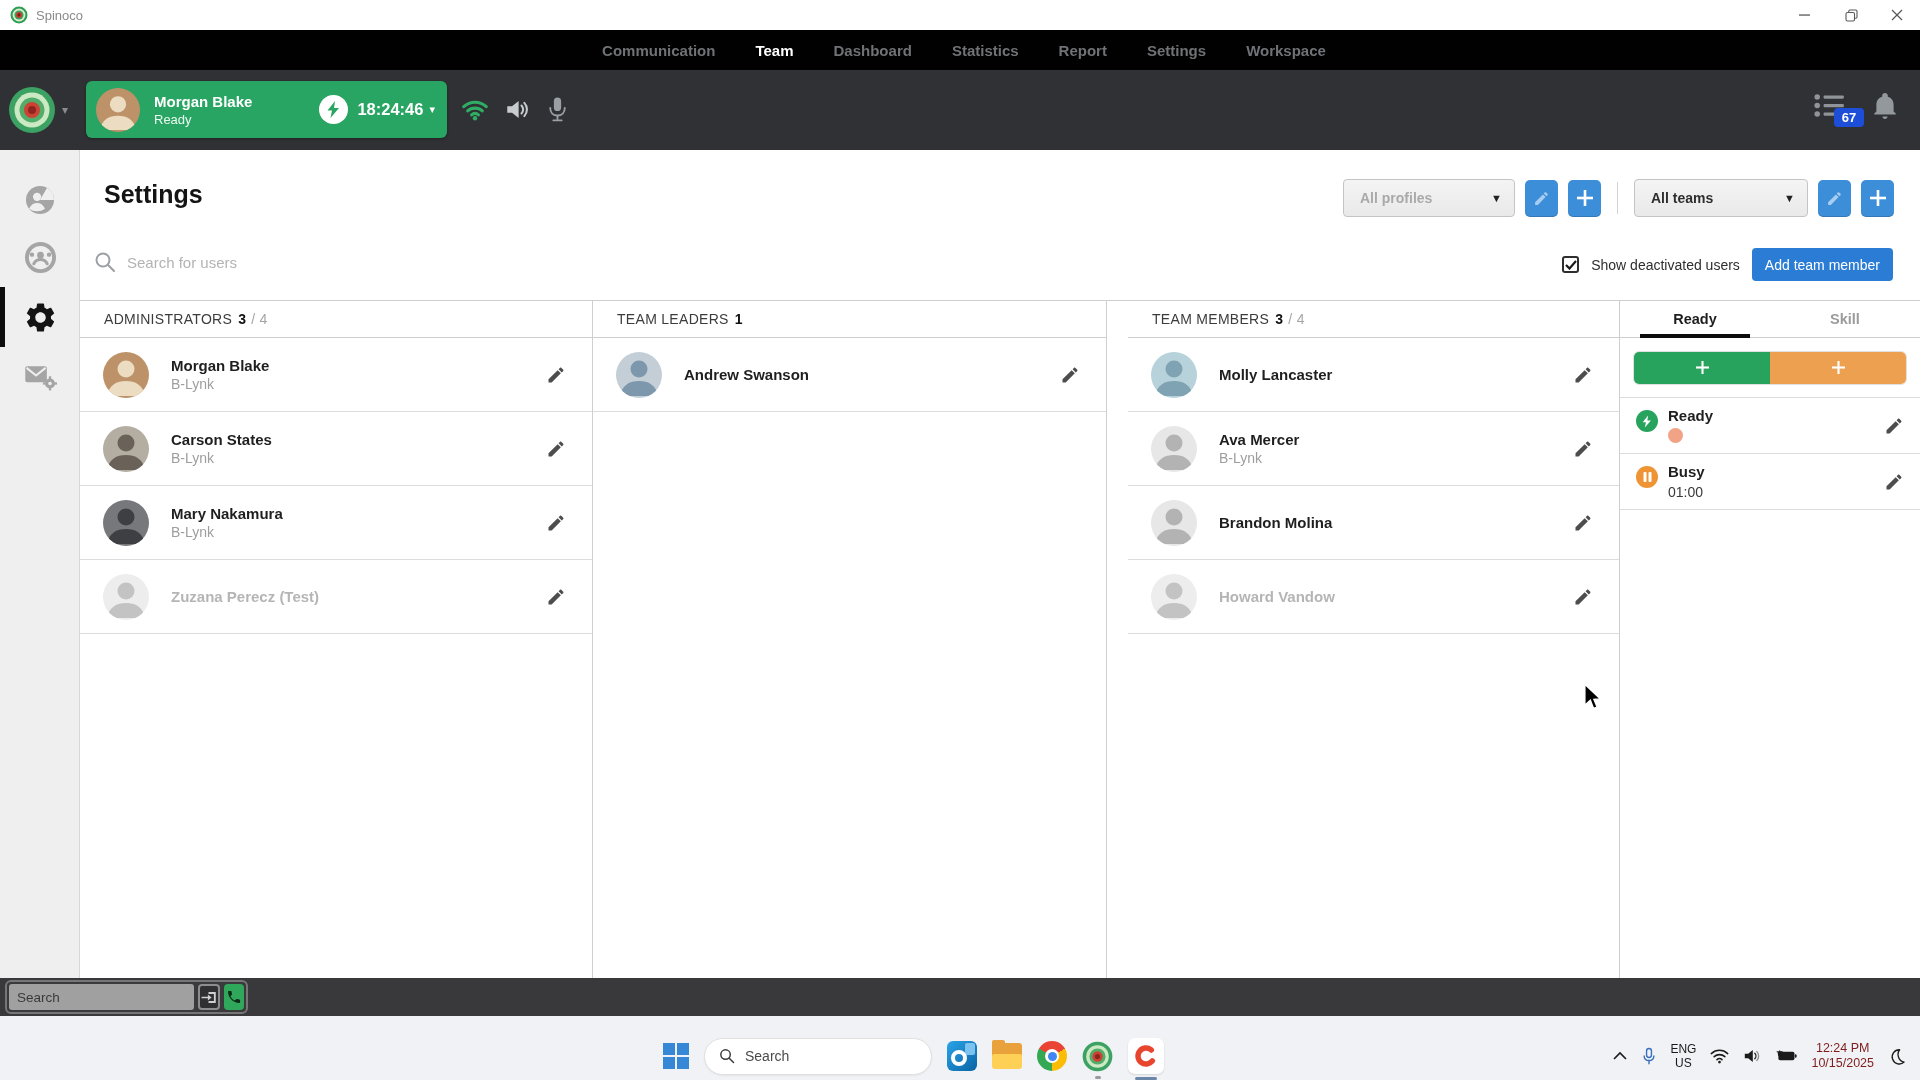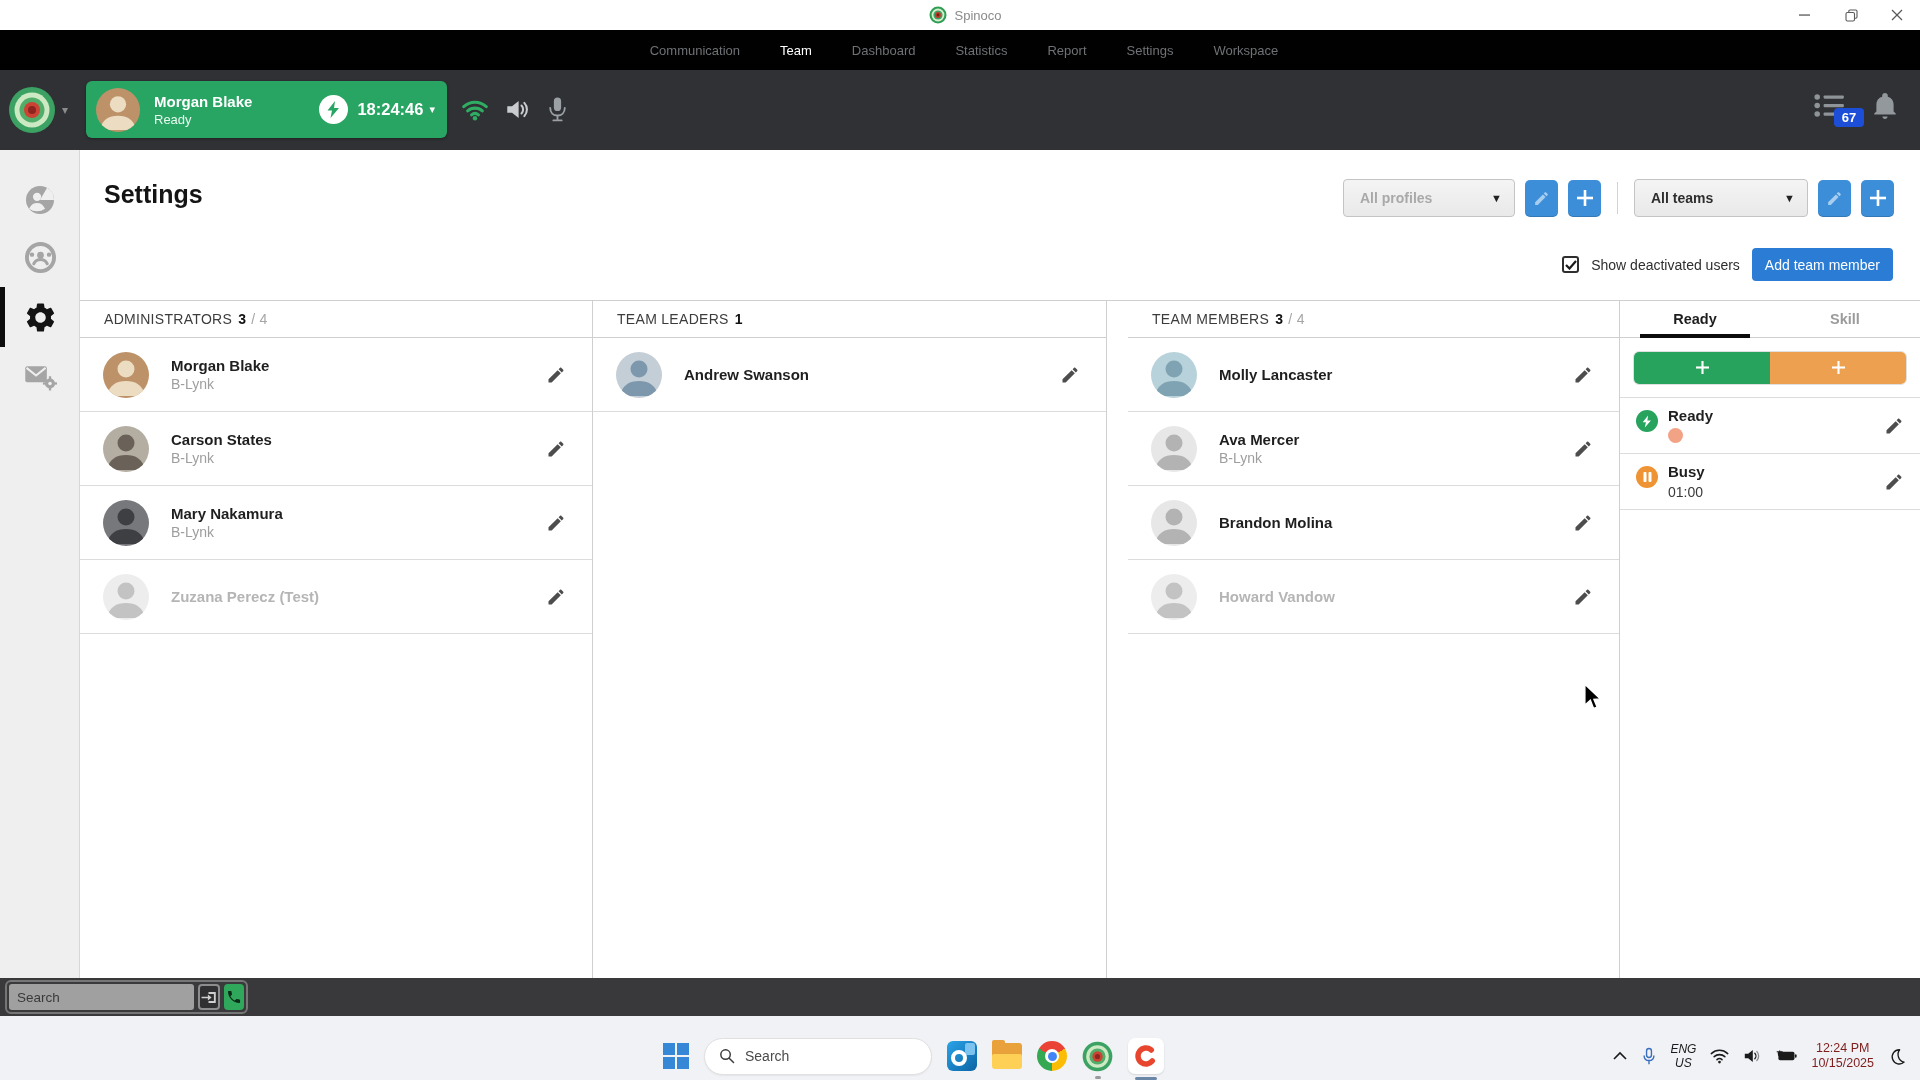--- a/index.html
+++ b/index.html
@@ -1,29 +1,29 @@
 <!DOCTYPE html>
 <html><head>
 <meta charset="utf-8">
 <style>
   * { margin:0; padding:0; box-sizing:border-box; }
   html,body { width:1920px; height:1080px; overflow:hidden; }
   body { font-family:"Liberation Sans", sans-serif; }
   .screen { position:relative; width:1920px; height:1080px; background:#fff; overflow:hidden; }
 
   
-  .titlebar { position:absolute; top:0; left:0; width:100%; height:30px; background:#ffffff; display:flex; align-items:center;justify-content:center; }
+  .titlebar { position:absolute; top:0; left:0; width:100%; height:30px; background:#ffffff; display:flex; align-items:center; }
   .titlebar .app-title { color:#8a8a8a; font-size:13px; margin-left:8px; }
   .tb-logo { margin-left:10px; width:18px; height:18px; }
   .winctl { position:absolute; right:0; top:0; height:30px; display:flex; }
   .winbtn { width:46px; height:30px; display:flex; align-items:center; justify-content:center; color:#5a5a5a; }
 
   
   .topnav { position:absolute; top:30px; left:0; width:100%; height:40px; background:#010101; display:flex; align-items:center; justify-content:center; gap:32px; }
-  .topnav .nav-item { color:#6f7276; font-size:13px; font-weight:400; cursor:pointer;margin-left:8px; }
+  .topnav .nav-item { color:#6f7276; font-size:15px; font-weight:700; cursor:pointer;margin-left:8px; }
   .topnav .nav-item.active { color:#ffffff; }
 
   
   .appheader { position:absolute; top:70px; left:0; width:100%; height:80px; background:#2f3134; }
   .brand-wrap { position:absolute; left:8px; top:16px; display:flex; align-items:center; }
   .brand-caret { color:#8b8b8b; font-size:12px; margin-left:6px; }
   .user-card { position:absolute; left:86px; top:11px; width:361px; height:57px; background:#28a463; border-radius:6px; display:flex; align-items:center; padding:0 12px 0 10px; box-shadow:0 1px 3px rgba(0,0,0,.35); }
   .uc-avatar { width:44px; height:44px; border-radius:50%; overflow:hidden; flex:none; }
   .uc-text { margin-left:14px; flex:1; }
   .uc-name { color:#fff; font-weight:700; font-size:15px; line-height:19px; }
@@ -130,21 +130,21 @@
   .folder .tab { position:absolute; left:0; top:-3px; width:13px; height:6px; background:#e9a23b; border-radius:2px 2px 0 0; }
   .folder .front { position:absolute; left:0; bottom:0; width:30px; height:15px; background:#ffd056; border-radius:2px 2px 3px 3px; }
   .chrome { width:30px; height:30px; border-radius:50%; background:conic-gradient(from -60deg,#ea4335 0 120deg,#fbbc05 120deg 240deg,#34a853 240deg 360deg); position:relative; }
   .chrome .white { position:absolute; left:8px; top:8px; width:14px; height:14px; background:#fff; border-radius:50%; }
   .chrome .blue { position:absolute; left:10.5px; top:10.5px; width:9px; height:9px; background:#4285f4; border-radius:50%; }
   .camtasia { width:36px; height:36px; background:#ffffff; border-radius:7px; display:flex; align-items:center; justify-content:center; box-shadow:0 1px 2px rgba(0,0,0,.12); }
   .run-dot { position:absolute; bottom:-7px; left:50%; transform:translateX(-50%); width:6px; height:3px; border-radius:2px; background:#9a9a9a; }
   .run-bar { position:absolute; bottom:-6px; left:50%; transform:translateX(-50%); width:22px; height:3px; border-radius:2px; background:#6b87a8; }
   .tb-tray { position:absolute; right:14px; top:16px; height:48px; display:flex; align-items:center; gap:14px; }
   .tray-item { display:flex; flex-direction:column; align-items:center; justify-content:center; cursor:pointer; }
-  .lang { font-size:12px; color:#1a1a1a; line-height:14px; text-align:left;font-style:italic; }
+  .lang { font-size:12px; color:#1a1a1a; line-height:14px; text-align:left; }
   .clock { font-size:12.5px; color:#7f1d1d; line-height:15px; text-align:right; }
 
   .cursor { position:absolute; left:1583px; top:683px; pointer-events:none; }
 </style>
 </head>
 <body>
 
 <div class="screen">
 
   <div class="titlebar">
@@ -331,20 +331,27 @@
       </div>
       <div class="sq-btn">
         <svg width="16" height="16" viewBox="0 0 16 16">
             <rect x="6.7" y="0" width="2.6" height="16" fill="#fff"></rect>
             <rect x="0" y="6.7" width="16" height="2.6" fill="#fff"></rect>
           </svg>
       </div>
     </div>
 
     <div class="search-row">
+      <div class="search-users">
+        <svg width="22" height="22" viewBox="0 0 22 22">
+          <circle cx="9" cy="9" r="6.5" fill="none" stroke="#9aa0a6" stroke-width="2"></circle>
+          <line x1="14" y1="14" x2="20" y2="20" stroke="#9aa0a6" stroke-width="2" stroke-linecap="round"></line>
+        </svg>
+        <input type="text" placeholder="Search for users" style="">
+      </div>
       <div class="deact-group">
         <div class="checkbox">
           <svg width="12" height="10" viewBox="0 0 12 10">
               <polyline points="1,5 4.5,8.5 11,1" fill="none" stroke="#1a1a1a" stroke-width="2.2"></polyline>
             </svg>
         </div>
         <span class="deact-label">Show deactivated users</span>
         <div class="add-btn">Add team member</div>
       </div>
     </div>

